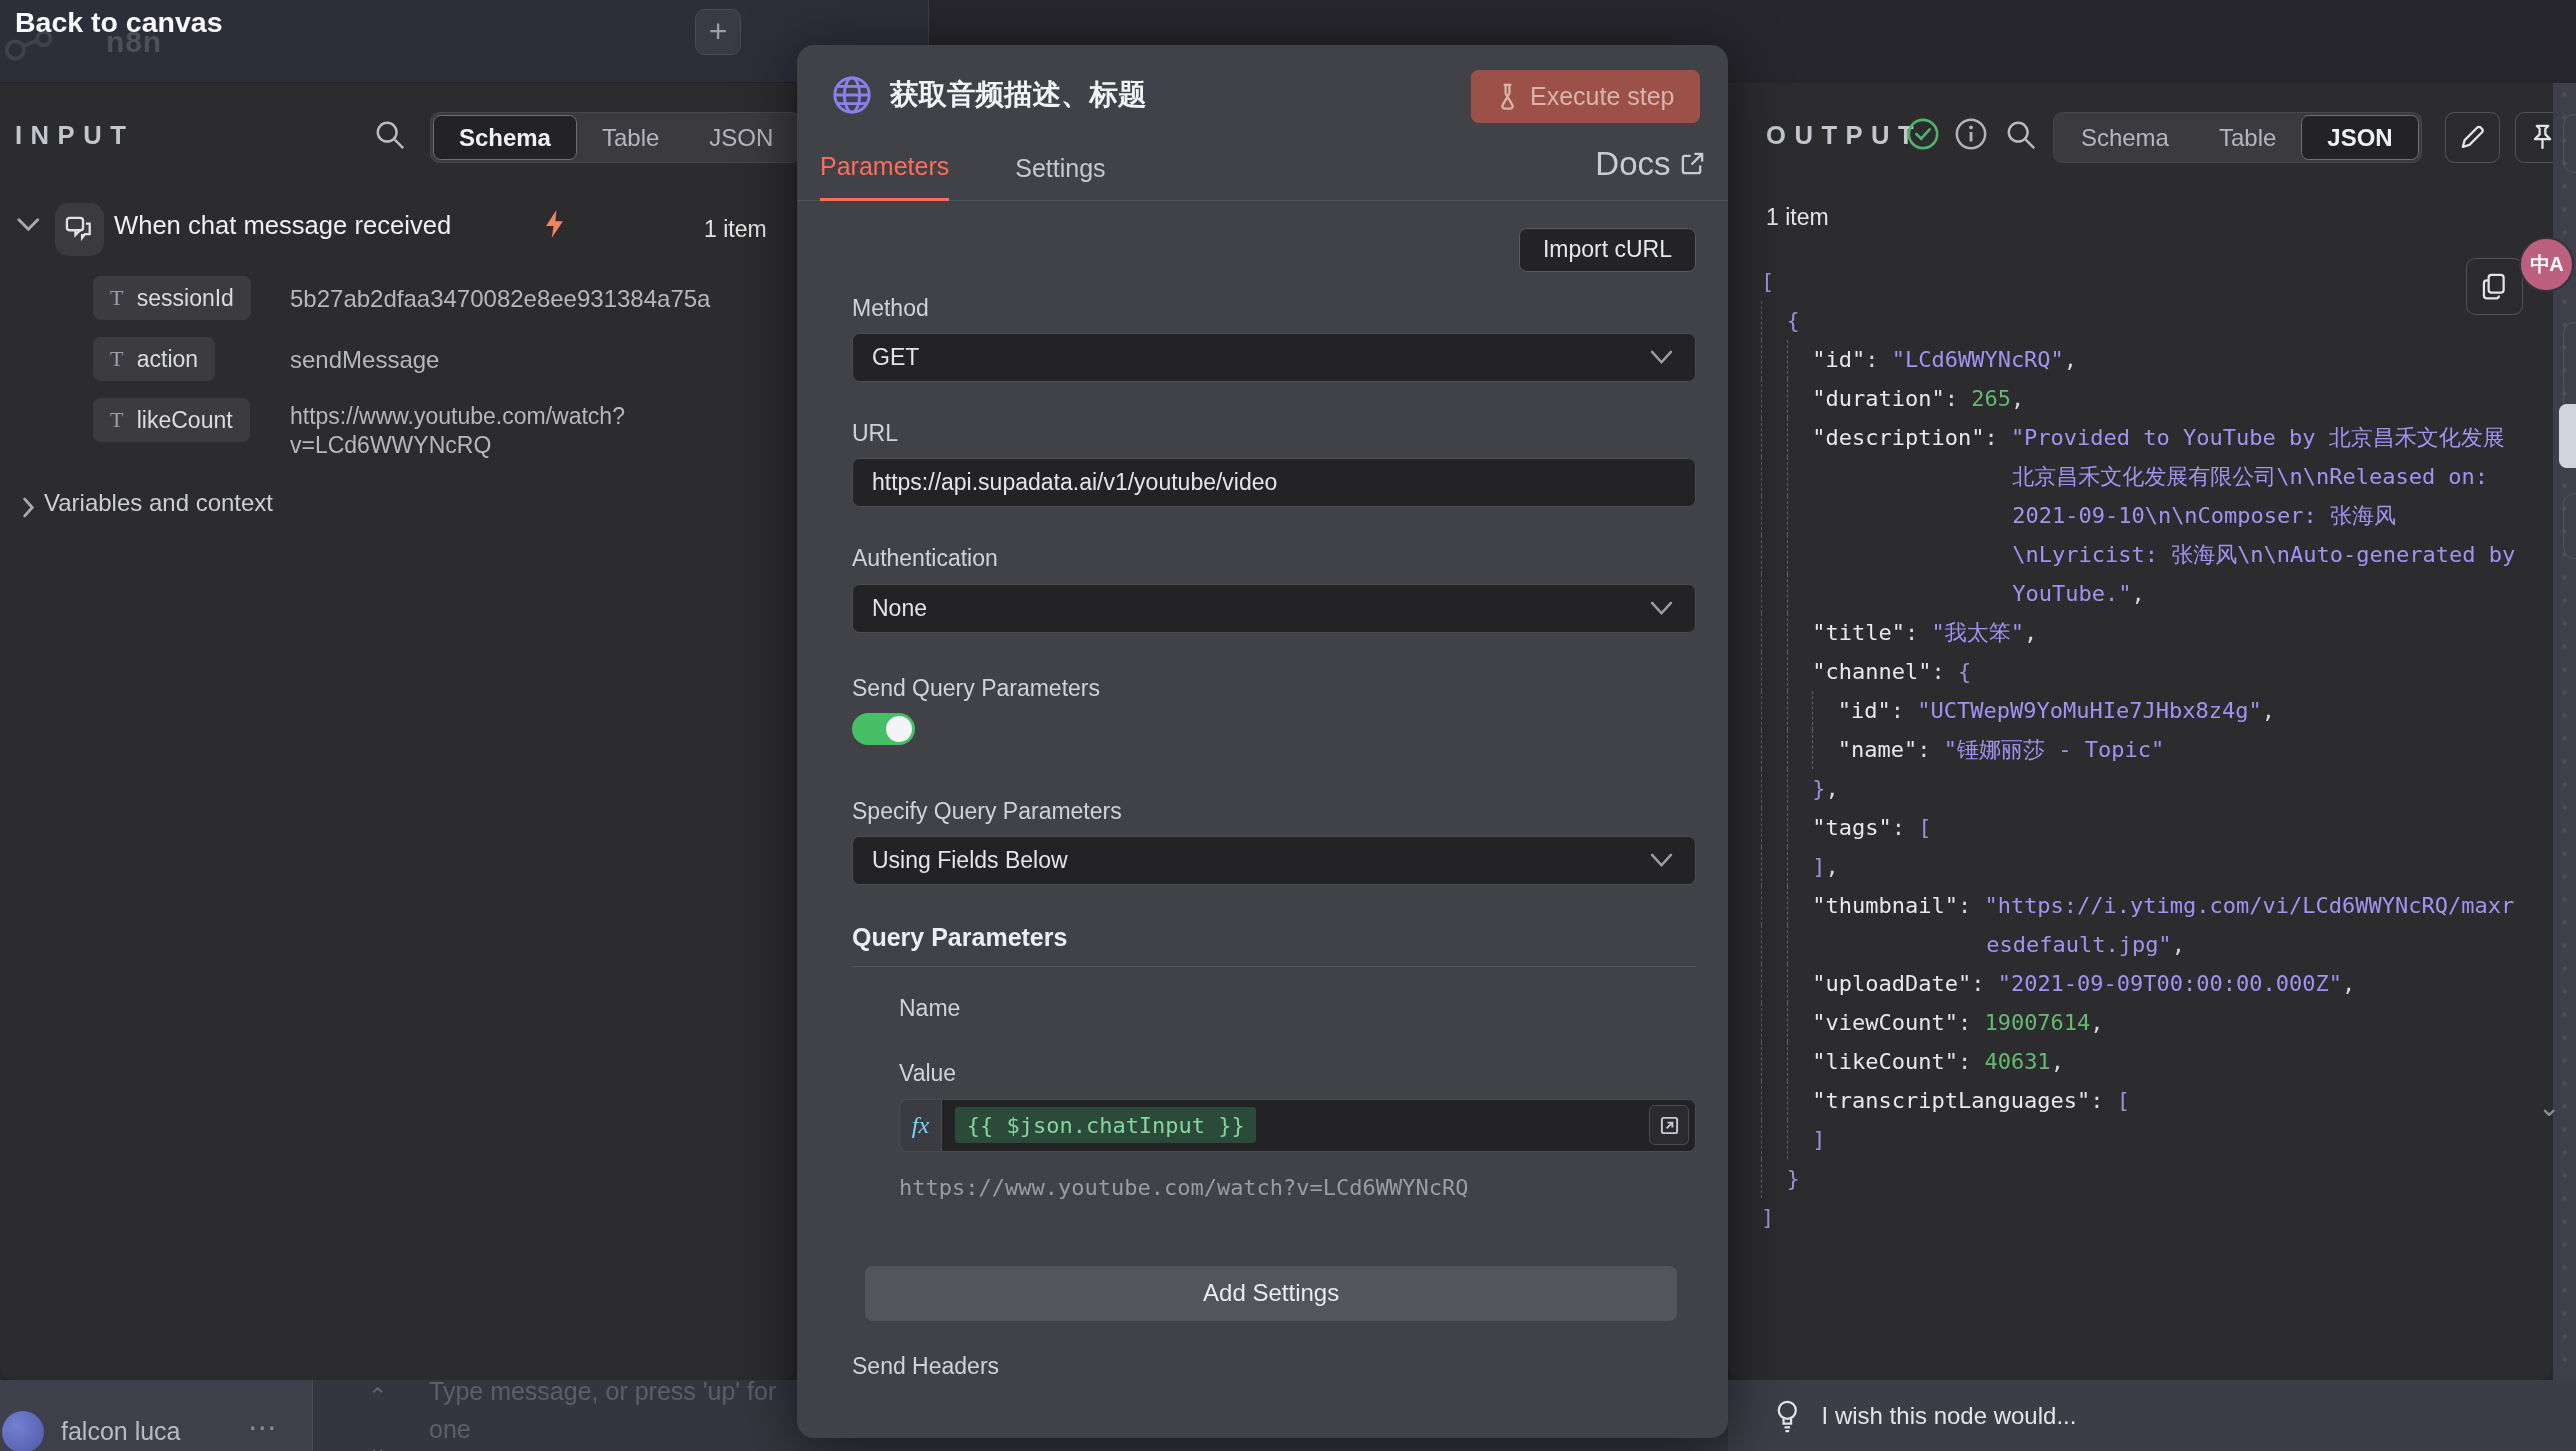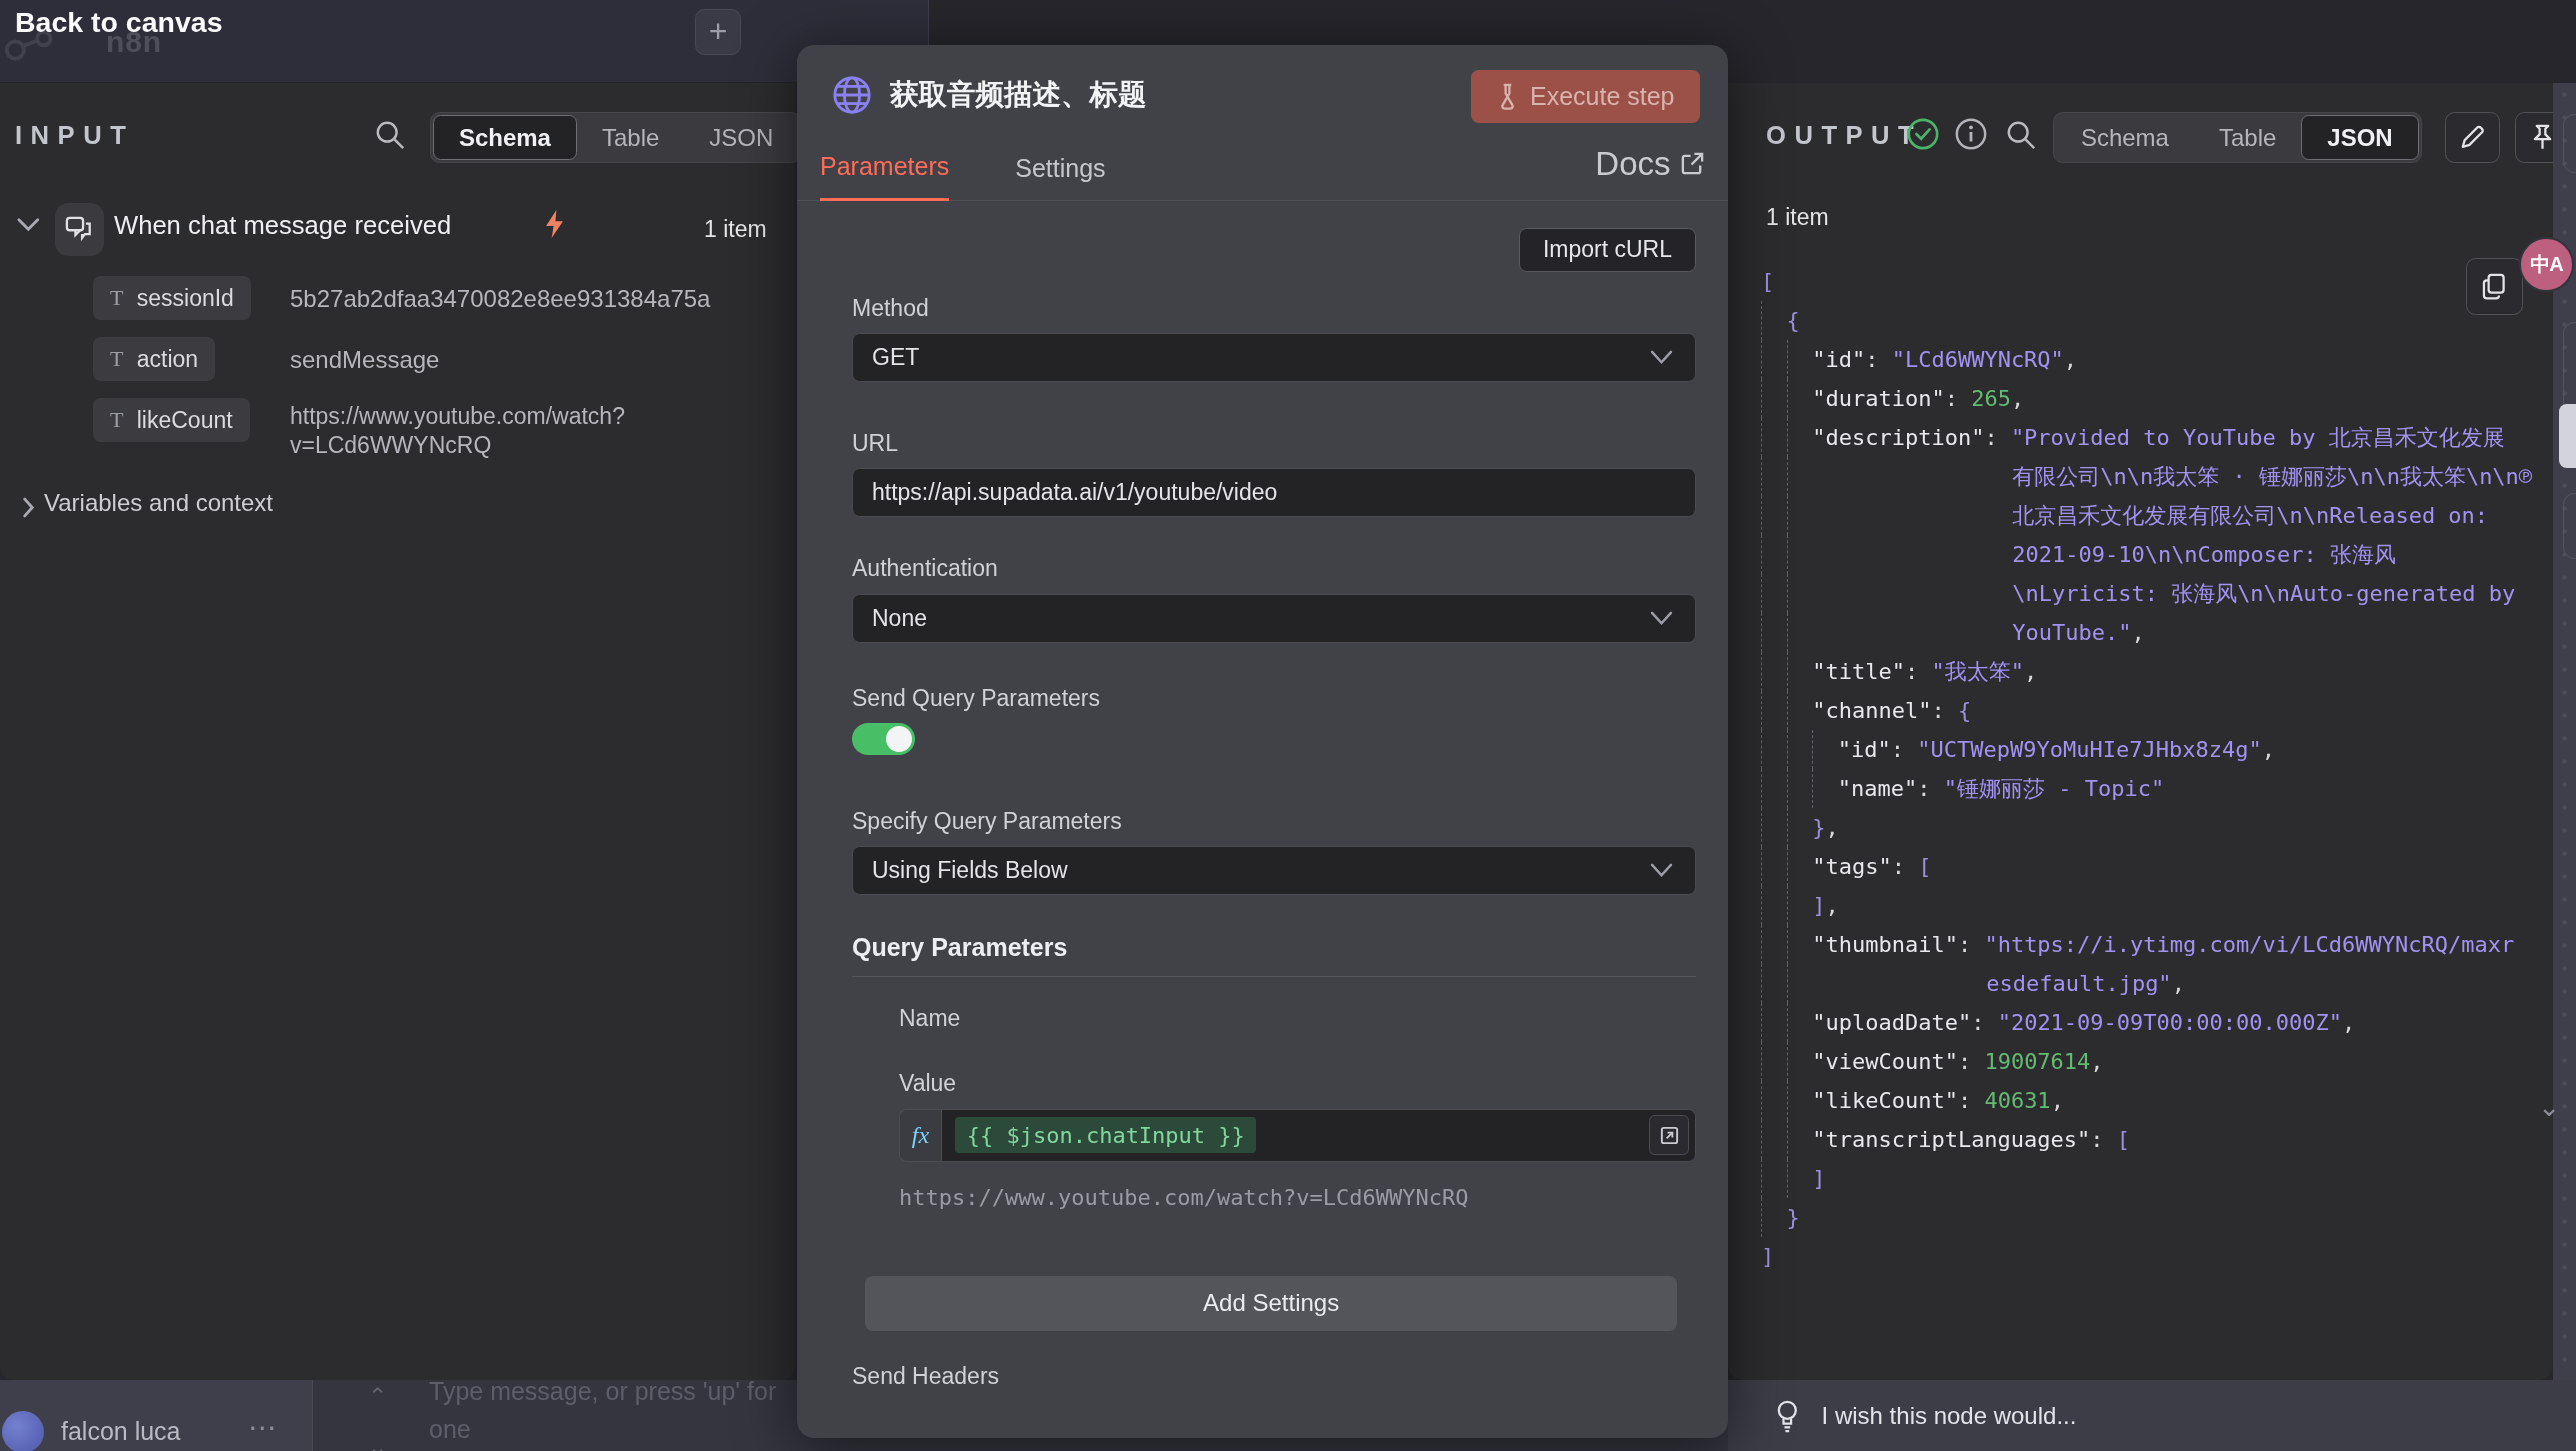--- a/index.html
+++ b/index.html
@@ -222,21 +222,20 @@
         <path d="M9 9 H7 a3 3 0 0 0-3 3 v13 a3 3 0 0 0 3 3 h10 a3 3 0 0 0 3-3" fill="none" stroke="#e2e4e8" stroke-width="2.4"></path>
       </svg>
     </div>
 
     <div class="json-view">
         <div class="jline"><span class="jtext"><span class="tk-b">[</span></span></div>
         <div class="jline"><span class="jg"></span><span class="jtext"><span class="tk-b">{</span></span></div>
         <div class="jline"><span class="jg"></span><span class="jg"></span><span class="jtext"><span class="tk-k">"id"</span><span class="tk-p">: </span><span class="tk-s">"LCd6WWYNcRQ"</span><span class="tk-p">,</span></span></div>
         <div class="jline"><span class="jg"></span><span class="jg"></span><span class="jtext"><span class="tk-k">"duration"</span><span class="tk-p">: </span><span class="tk-n">265</span><span class="tk-p">,</span></span></div>
         <div class="jline"><span class="jg"></span><span class="jg"></span><span class="jtext"><span class="tk-k">"description"</span><span class="tk-p">: </span><span class="tk-s">"Provided to YouTube by 北京昌禾文化发展</span></span></div>
-        <div class="jline"><span class="jg"></span><span class="jg"></span><span class="jtext" style="padding-left: 200px;"><span class="tk-s">有限公司\n\n我太笨 · 锤娜丽莎\n\n我太笨\n\n℗</span></span></div>
         <div class="jline"><span class="jg"></span><span class="jg"></span><span class="jtext" style="padding-left: 200px;"><span class="tk-s">北京昌禾文化发展有限公司\n\nReleased on:</span></span></div>
         <div class="jline"><span class="jg"></span><span class="jg"></span><span class="jtext" style="padding-left: 200px;"><span class="tk-s">2021-09-10\n\nComposer: 张海风</span></span></div>
         <div class="jline"><span class="jg"></span><span class="jg"></span><span class="jtext" style="padding-left: 200px;"><span class="tk-s">\nLyricist: 张海风\n\nAuto-generated by</span></span></div>
         <div class="jline"><span class="jg"></span><span class="jg"></span><span class="jtext" style="padding-left: 200px;"><span class="tk-s">YouTube."</span><span class="tk-p">,</span></span></div>
         <div class="jline"><span class="jg"></span><span class="jg"></span><span class="jtext"><span class="tk-k">"title"</span><span class="tk-p">: </span><span class="tk-s">"我太笨"</span><span class="tk-p">,</span></span></div>
         <div class="jline"><span class="jg"></span><span class="jg"></span><span class="jtext"><span class="tk-k">"channel"</span><span class="tk-p">: </span><span class="tk-b">{</span></span></div>
         <div class="jline"><span class="jg"></span><span class="jg"></span><span class="jg"></span><span class="jtext"><span class="tk-k">"id"</span><span class="tk-p">: </span><span class="tk-s">"UCTWepW9YoMuHIe7JHbx8z4g"</span><span class="tk-p">,</span></span></div>
         <div class="jline"><span class="jg"></span><span class="jg"></span><span class="jg"></span><span class="jtext"><span class="tk-k">"name"</span><span class="tk-p">: </span><span class="tk-s">"锤娜丽莎 - Topic"</span></span></div>
         <div class="jline"><span class="jg"></span><span class="jg"></span><span class="jtext"><span class="tk-b">}</span><span class="tk-p">,</span></span></div>
         <div class="jline"><span class="jg"></span><span class="jg"></span><span class="jtext"><span class="tk-k">"tags"</span><span class="tk-p">: </span><span class="tk-b">[</span></span></div>
@@ -315,21 +314,21 @@
       </div>
 
       <div class="f-label" style="margin-top:23px;">Method</div>
       <div class="f-input">
         <span>GET</span>
         <svg class="sel-chev" width="25" height="17" viewBox="0 0 26 18">
           <polyline points="3,3 13,14 23,3" fill="none" stroke="#9d9fa6" stroke-width="2.6" stroke-linecap="round"></polyline>
         </svg>
       </div>
 
-      <div class="f-label" style="margin-top:48px;">URL</div>
+      <div class="f-label" style="margin-top:38px;">URL</div>
       <div class="f-input">
           <span>https://api.supadata.ai/v1/youtube/video</span>
         </div>
 
       <div class="f-label" style="margin-top:38px;">Authentication</div>
       <div class="f-input">
         <span>None</span>
         <svg class="sel-chev" width="25" height="17" viewBox="0 0 26 18">
           <polyline points="3,3 13,14 23,3" fill="none" stroke="#9d9fa6" stroke-width="2.6" stroke-linecap="round"></polyline>
         </svg>

